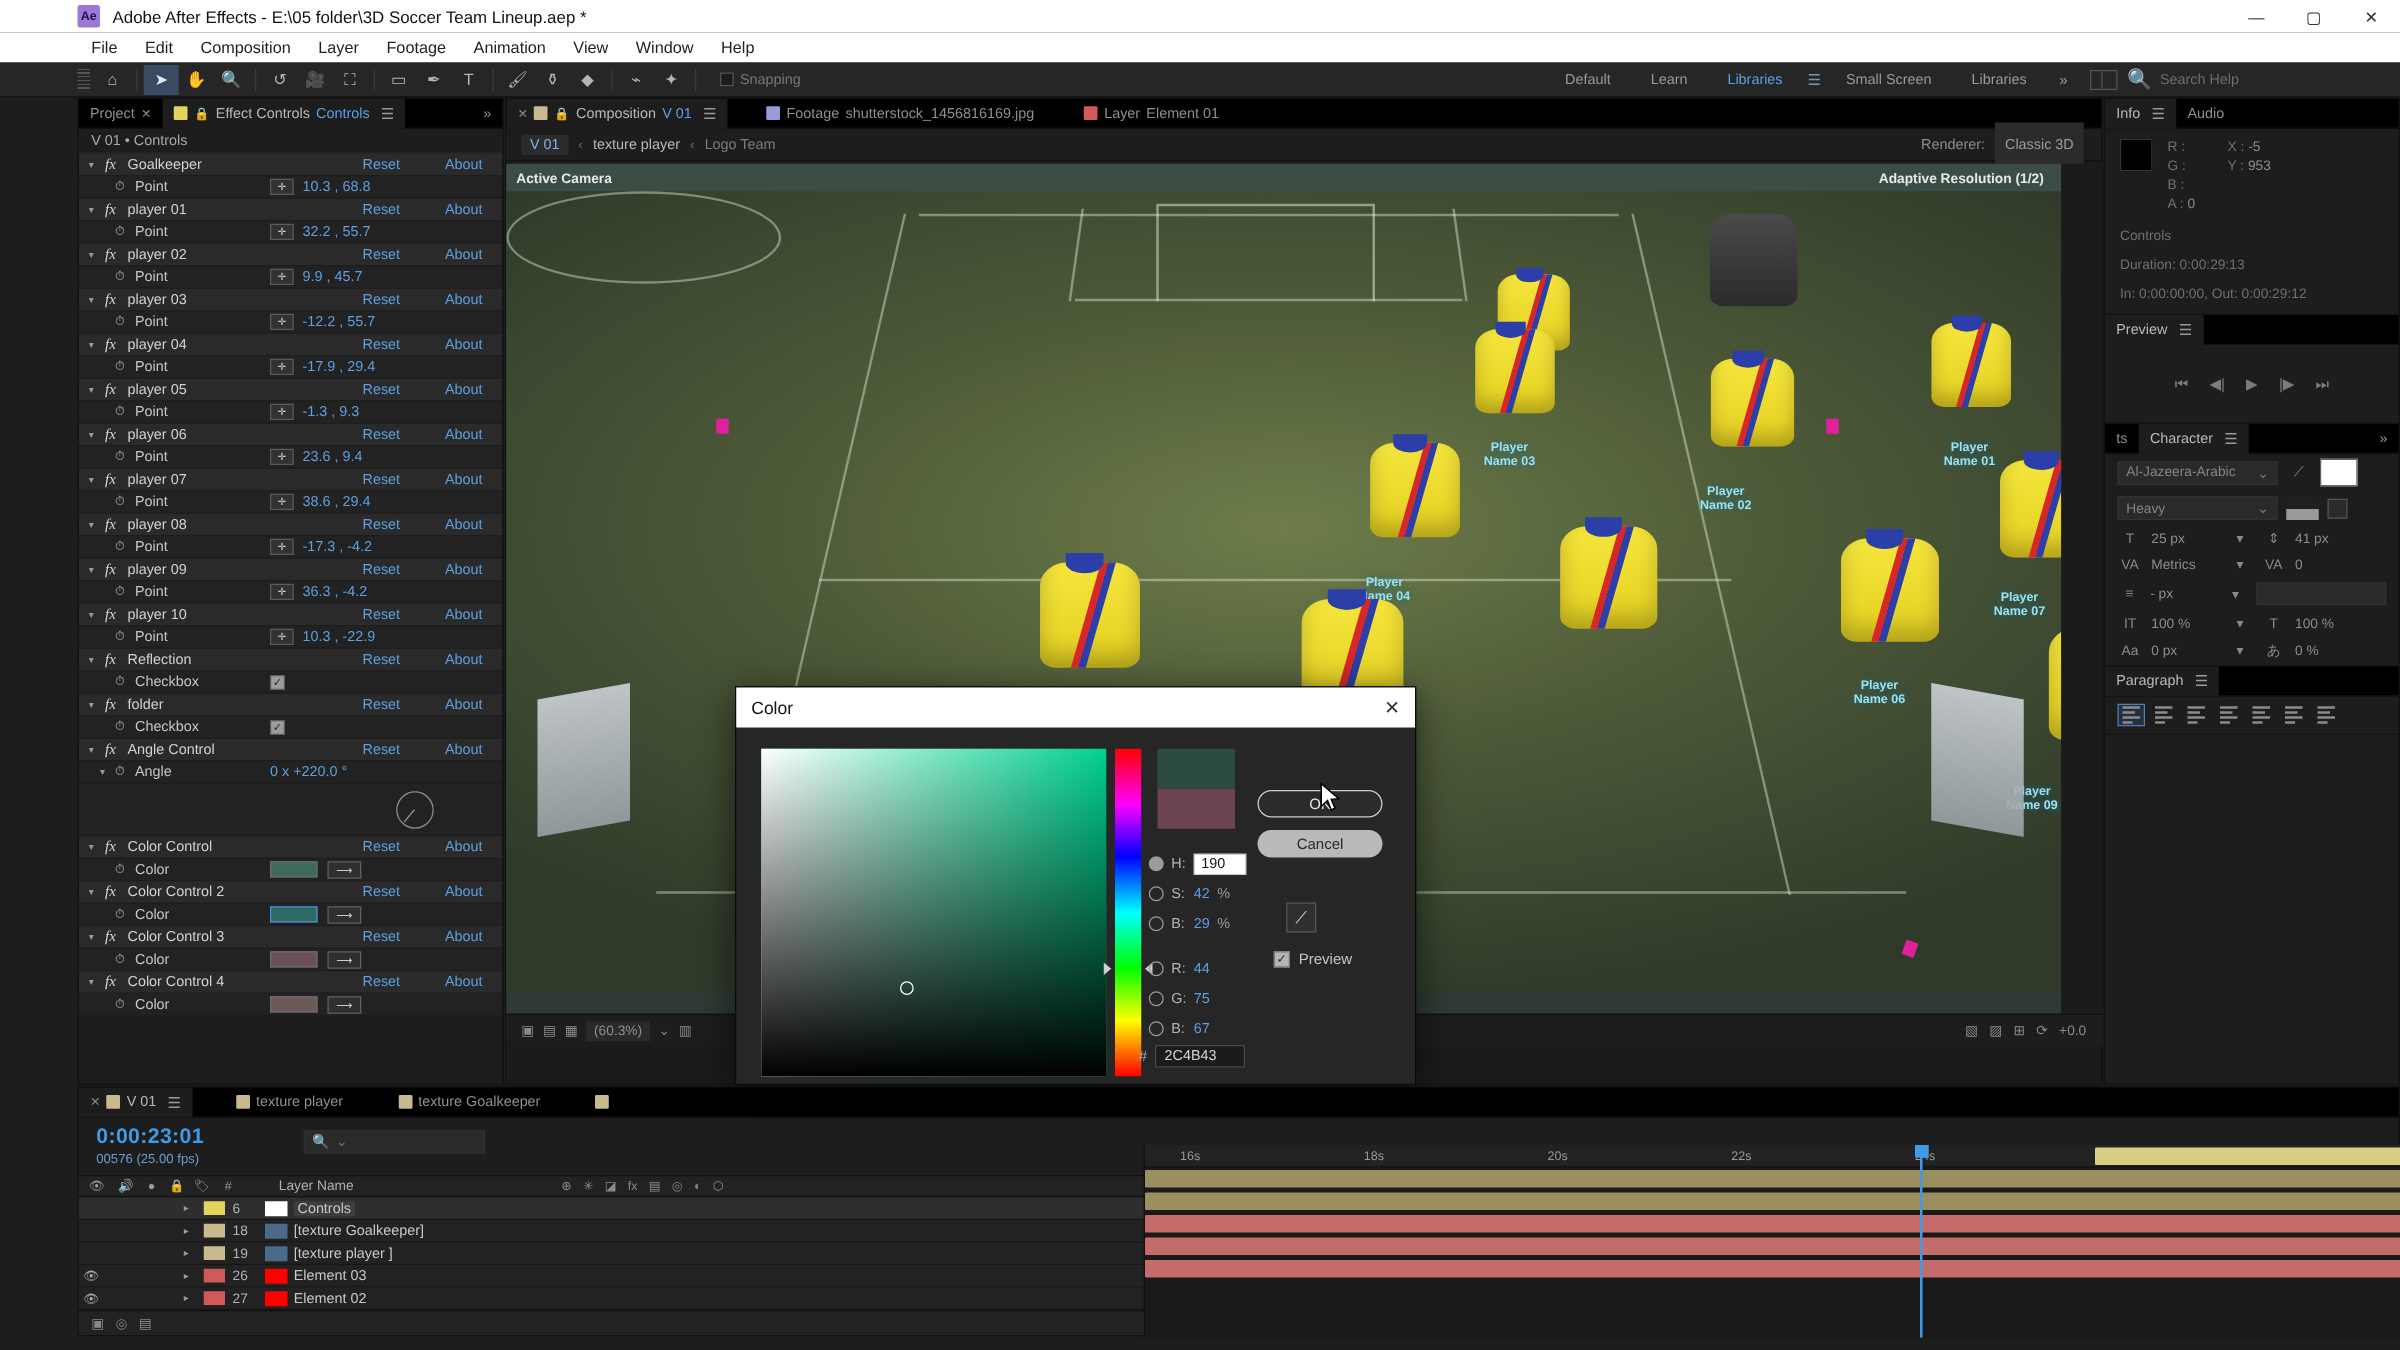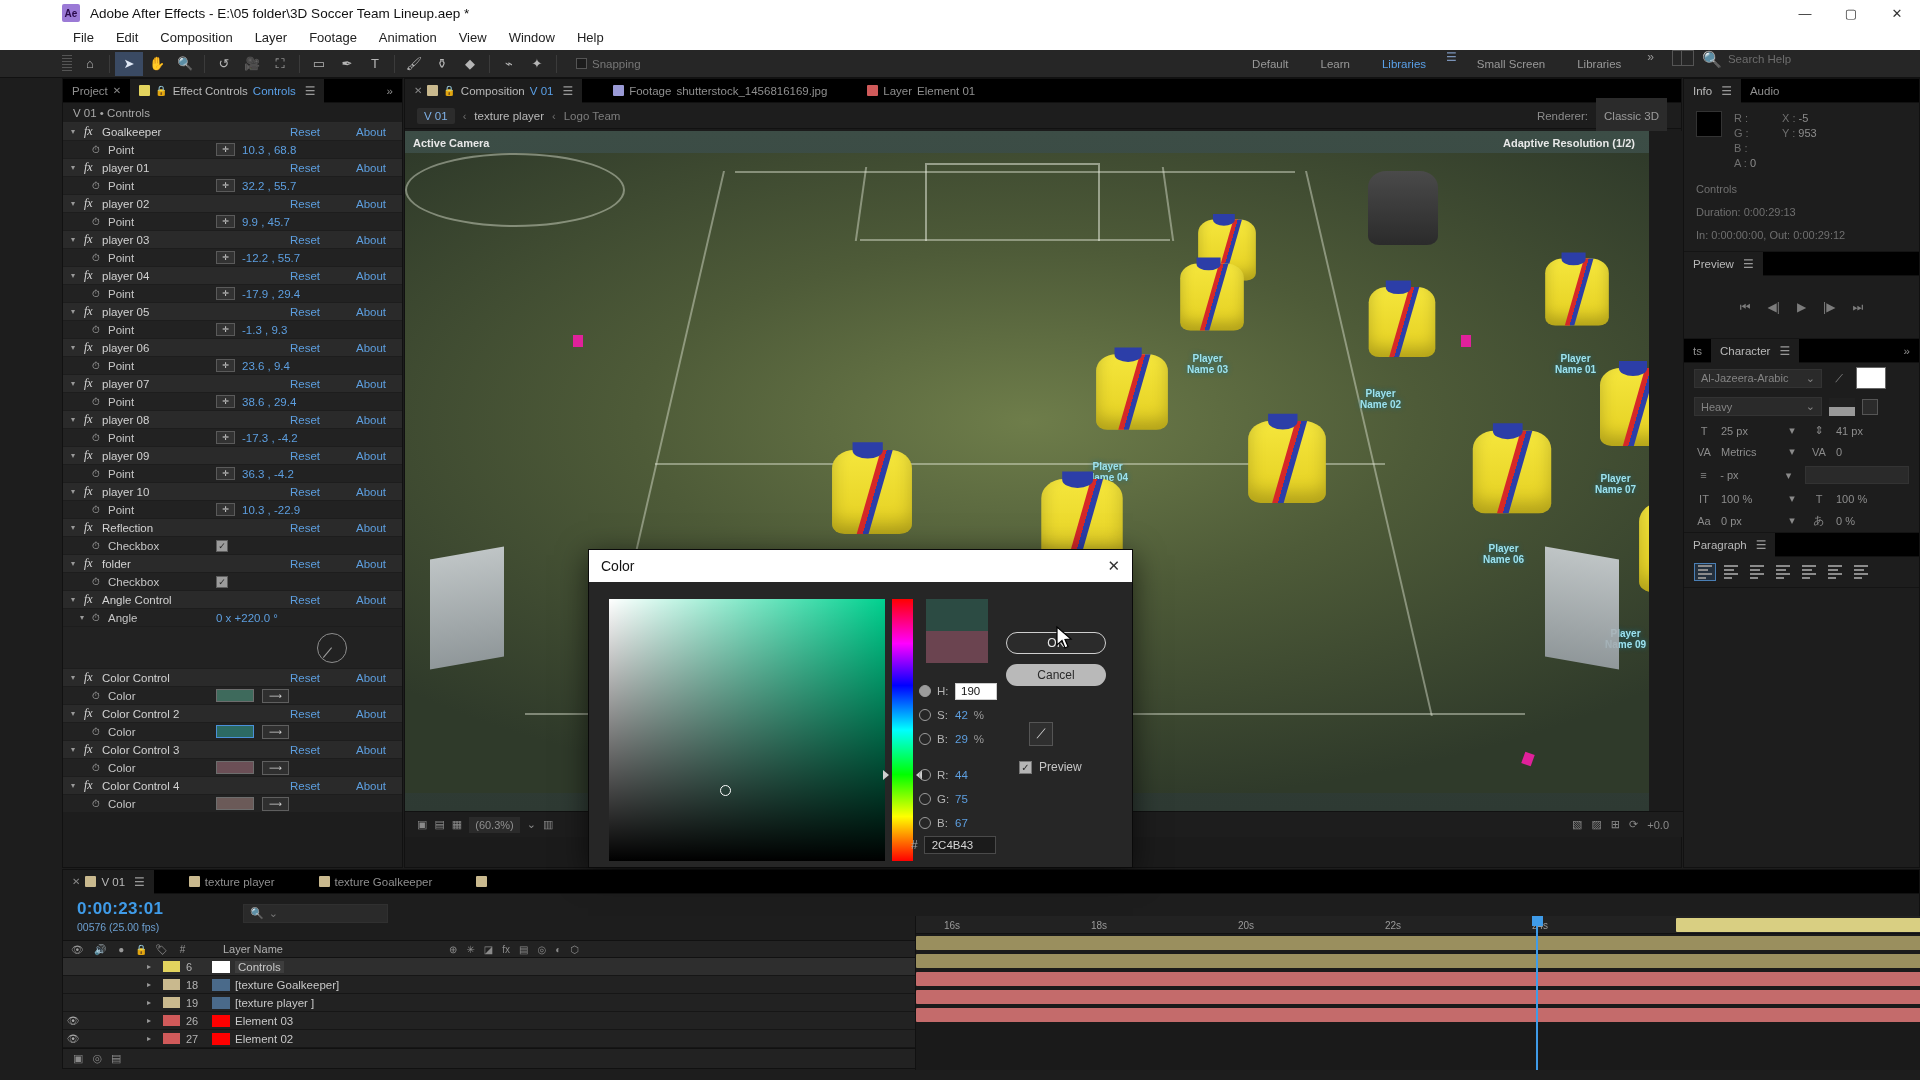--- a/index.html
+++ b/index.html
@@ -40,21 +40,21 @@
   .tool-grip { width: 10px; height: 18px; margin: 0 4px 0 62px;
     background: repeating-linear-gradient(to bottom, #555 0 1px, transparent 1px 3px); }
   .tool {
     width: 28px; height: 24px; display: flex; align-items: center; justify-content: center;
     color: #b5b5b5; font-size: 13px;
   }
   .tool.active { background: #3a4a63; color: #dfe8f5; }
   .tool-sep { width: 1px; height: 18px; background: #3b3b3b; margin: 0 5px; }
   .snapping { display: flex; align-items: center; gap: 5px; margin-left: 14px; color: #777; font-size: 11.5px; }
   .snap-box { width: 11px; height: 11px; border: 1px solid #555; background: #1c1c1c; }
-  .ws-bar { margin-left: auto; display: flex; align-items: flex-start; height: 28px; padding-right: 8px; }
+  .ws-bar { margin-left: auto; display: flex; align-items: center; height: 28px; padding-right: 8px; }
   .ws { font-size: 11.5px; color: #999; padding: 0 16px; line-height: 28px; }
   .ws.sel { color: #5aa0e8; }
   .ws-menu { color: #7a93b8; font-size: 12px; padding: 0 4px; }
   .ws-chev { color: #999; font-size: 12px; padding: 0 10px; }
   .ws-icon { width: 22px; height: 16px; border: 1px solid #555; margin: 0 8px; display:flex; }
   .ws-icon i { display:block; width: 9px; border-right: 1px solid #555; }
   .search-help { display: flex; align-items: center; gap: 6px; width: 210px; }
   .search-help .ph { font-size: 11.5px; color: #6d6d6d; }
 
   

